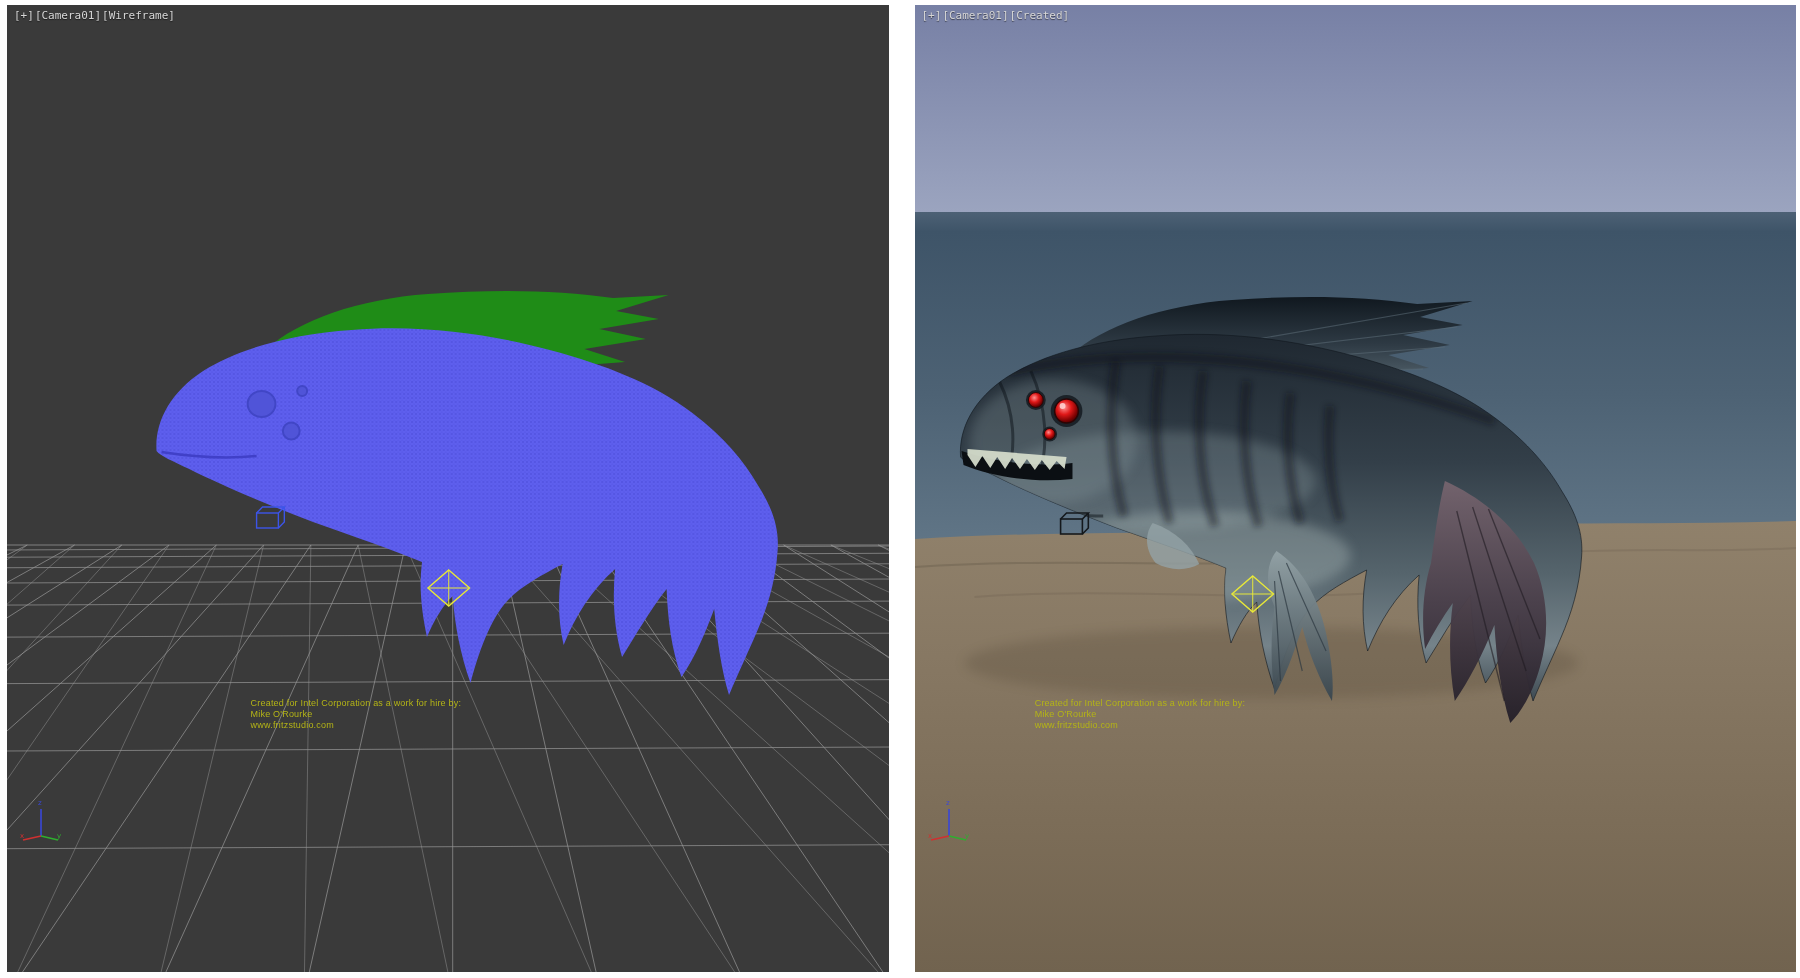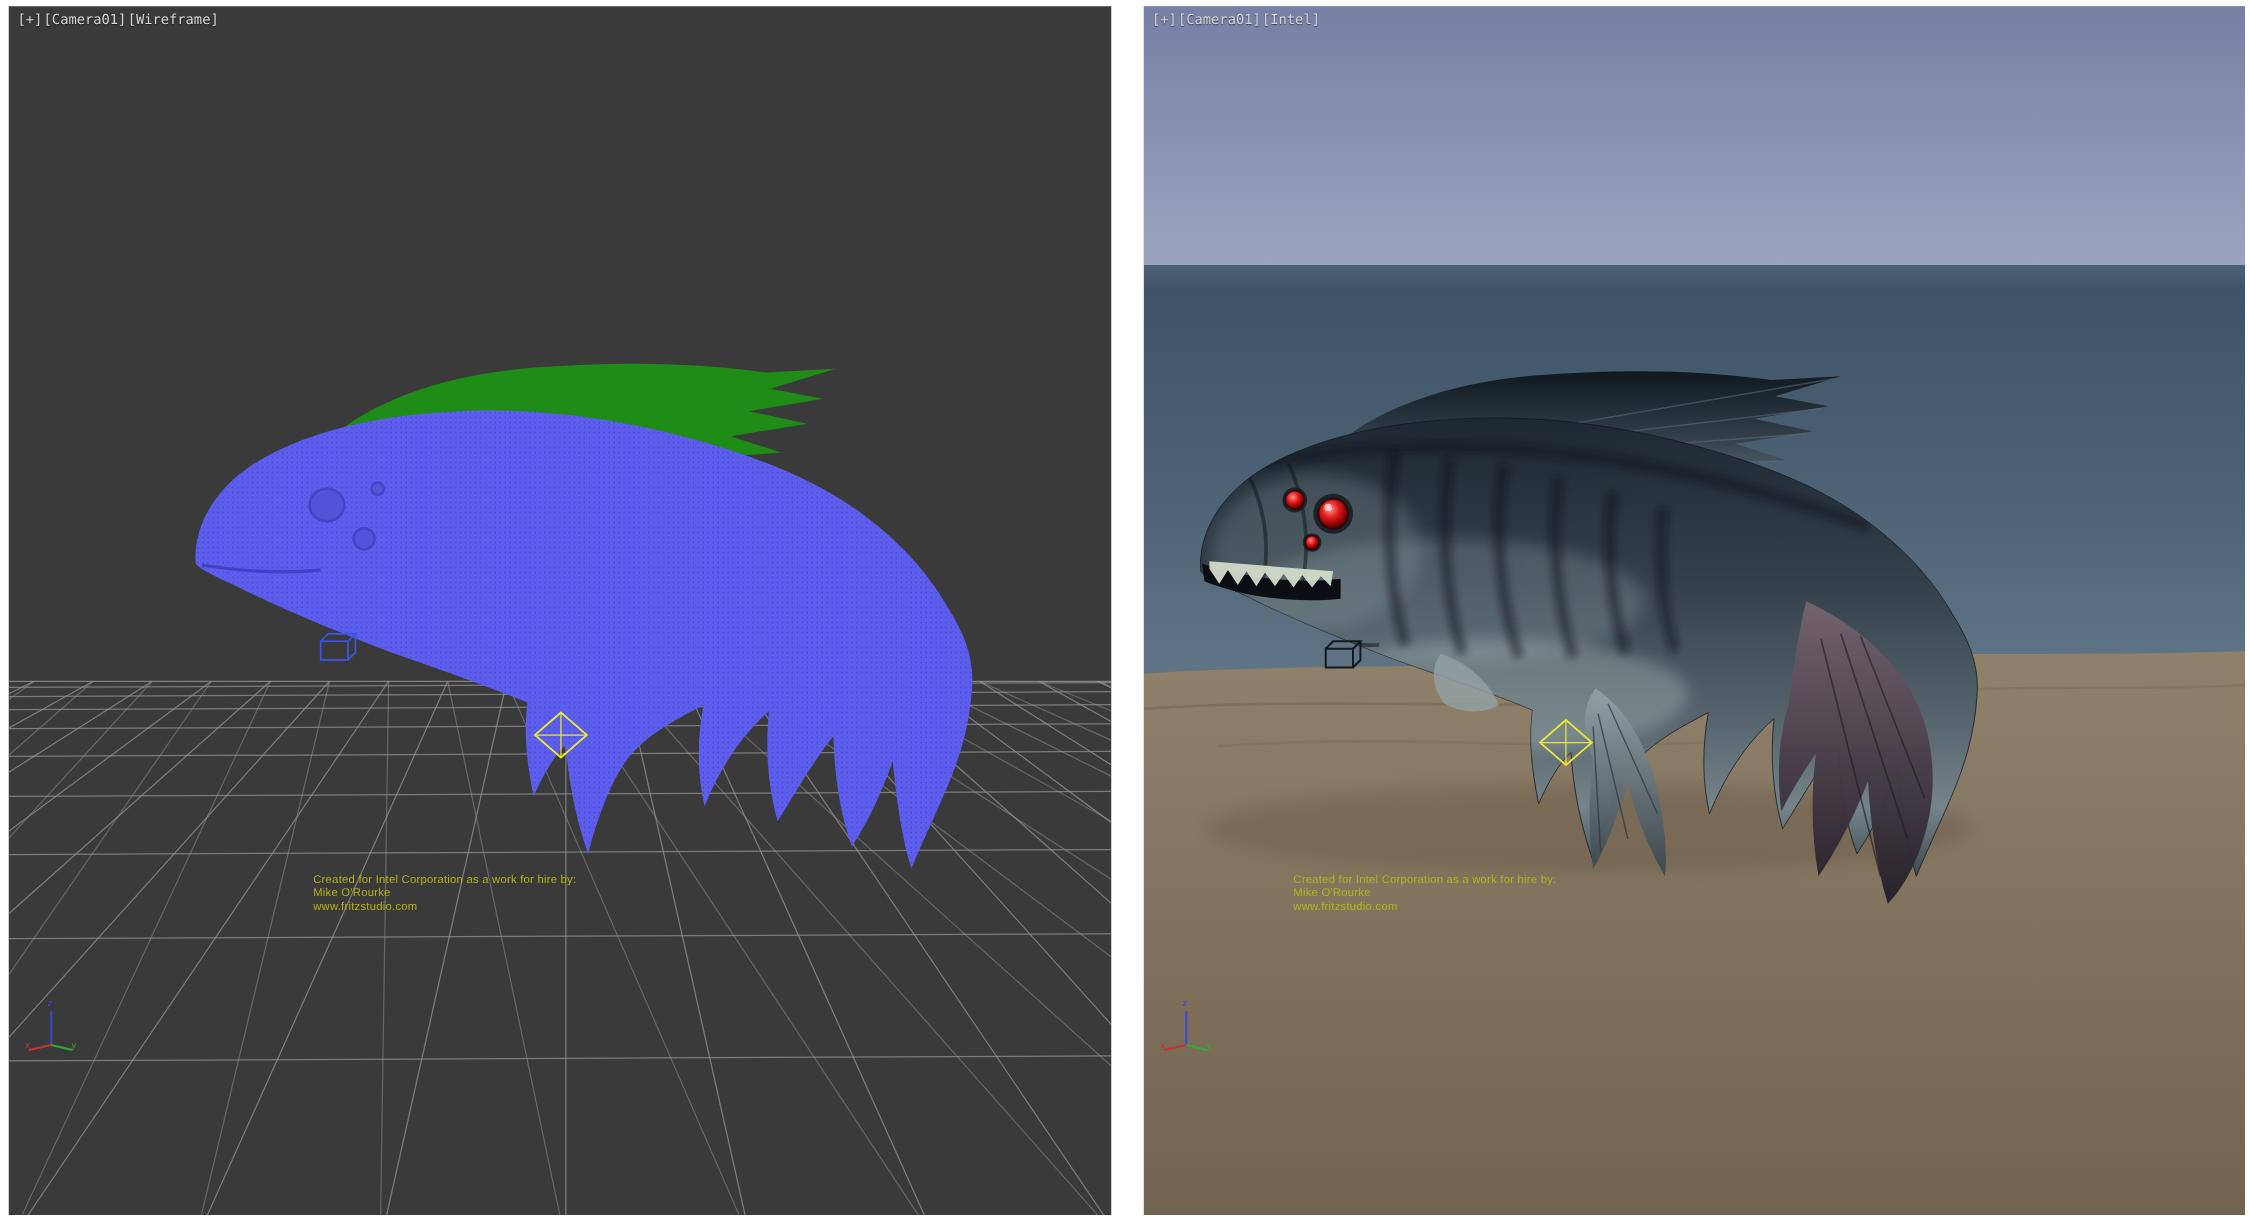--- a/index.html
+++ b/index.html
@@ -144,21 +144,21 @@
       <line x1="21" y1="40" x2="3" y2="44" stroke="#d03030" stroke-width="1.6"></line>
       <text x="0" y="42" fill="#d03030">x</text>
       <line x1="21" y1="40" x2="38" y2="44" stroke="#2fae2f" stroke-width="1.6"></line>
       <text x="37" y="42" fill="#2fae2f">y</text>
     </svg>
   </div>
 
   <div class="viewport shaded">
 
     <div class="vp-label">
-      <span>[+]</span><span>[Camera01]</span><span>[Intel]</span>
+      <span>[+]</span><span>[Camera01]</span><span>[Created]</span>
     </div>
 
     <svg class="scene" viewBox="0 0 890 967" preserveAspectRatio="none">
       <defs>
         <linearGradient id="skyGrad" x1="0" y1="0" x2="0" y2="1">
           <stop offset="0" stop-color="#7780a5"></stop>
             <stop offset="1" stop-color="#9ba4bf"></stop>
         </linearGradient>
         <linearGradient id="seaGrad" x1="0" y1="0" x2="0" y2="1">
           <stop offset="0" stop-color="#4d6175"></stop>

